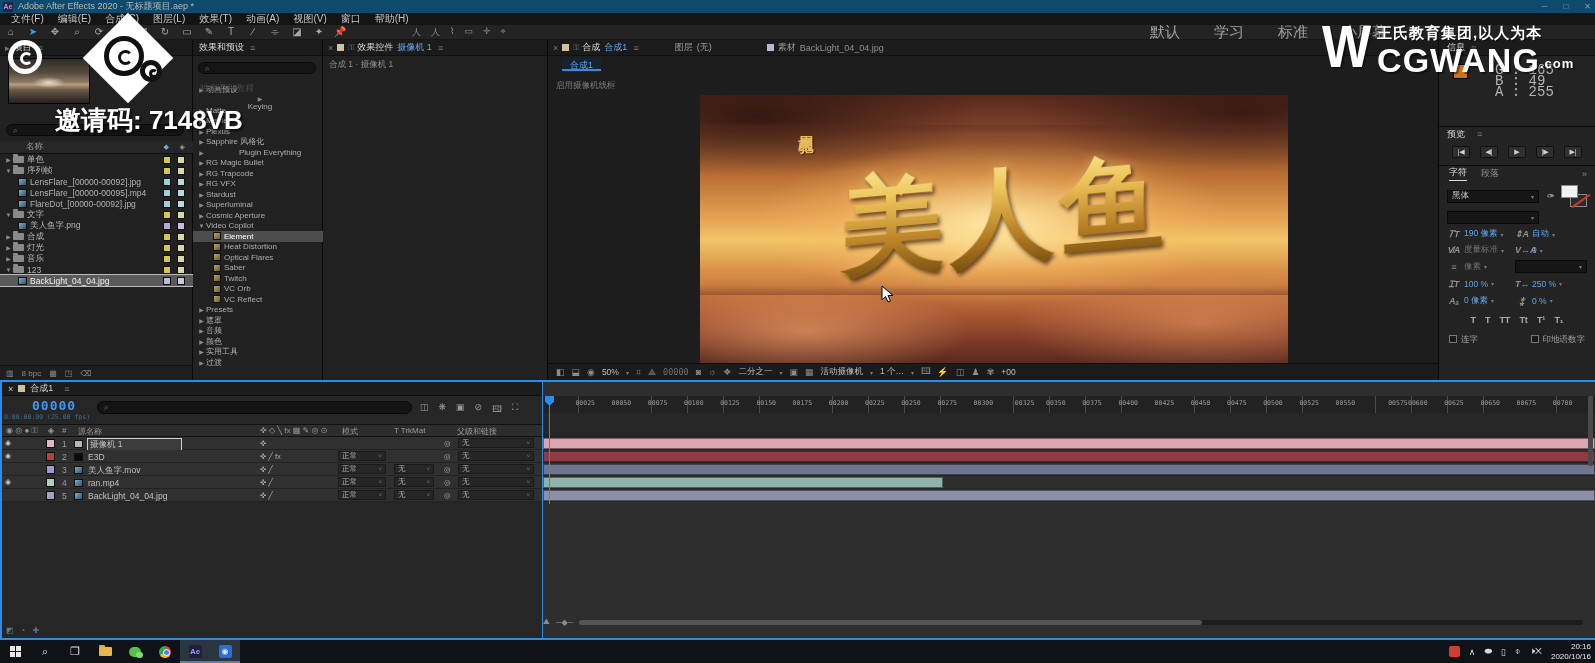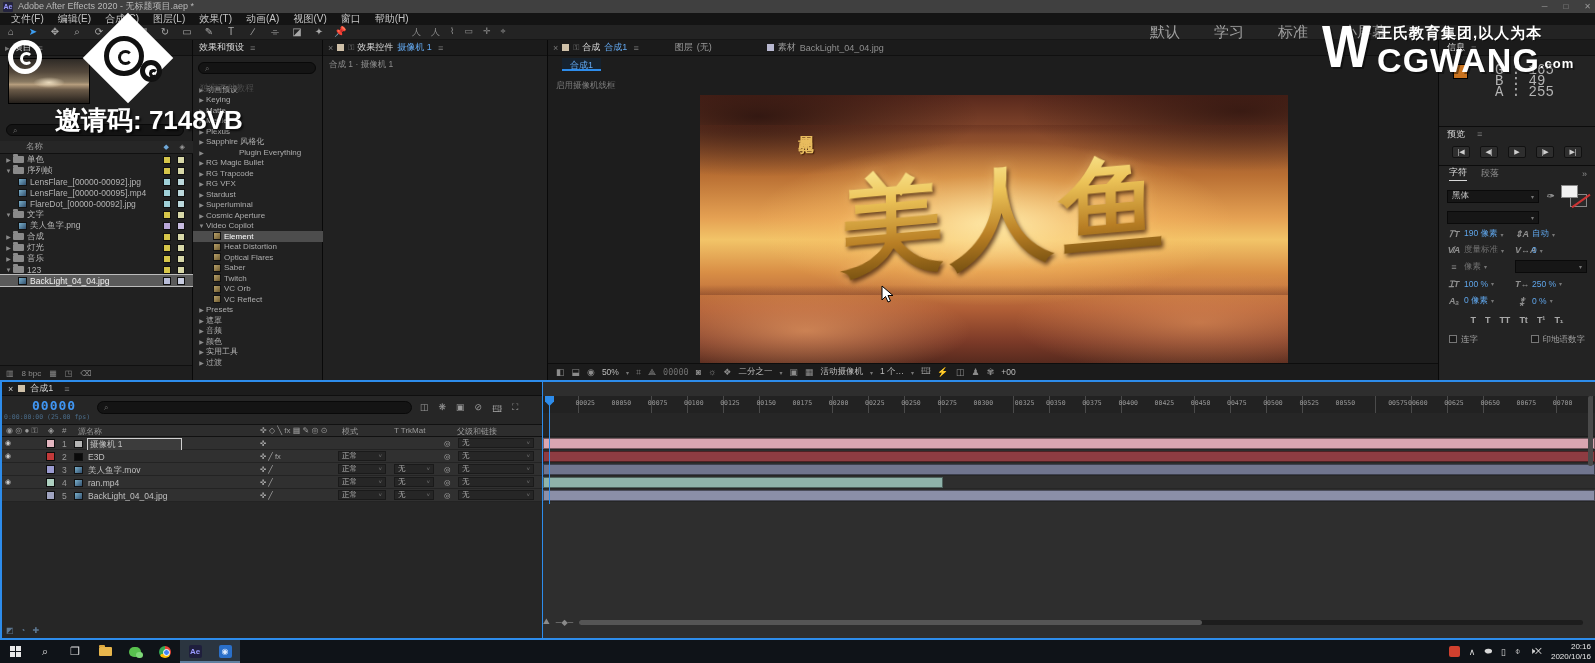--- a/index.html
+++ b/index.html
@@ -2,21 +2,21 @@
 <html><head>
 <meta charset="utf-8">
 <style>
   * { margin:0; padding:0; box-sizing:border-box; }
   html,body { width:1595px; height:663px; overflow:hidden; background:#000; }
   body { font-family:"Liberation Sans", sans-serif; color:#bfbfbf; -webkit-font-smoothing:antialiased; }
   .app { position:absolute; inset:0; background:#1d1d1d; }
   .abs { position:absolute; }
 
   
-  .titlebar { left:0; top:0; width:1595px; height:13px; background:#404040; display:flex; align-items:center; font-size:9px; color:#b8b8b8; }
+  .titlebar { left:0; top:0; width:1595px; height:13px; background:#0c4a6e; display:flex; align-items:center; font-size:9px; color:#b8b8b8; }
   .ae-badge { width:10px; height:10px; margin:0 5px 0 3px; background:#24243f; color:#9a9aff; font-size:7px; font-weight:bold; display:flex; align-items:center; justify-content:center; border-radius:1px; }
   .win-controls { position:absolute; right:4px; top:0; height:13px; display:flex; gap:16px; font-size:8px; color:#9a9a9a; align-items:center; }
   .menubar { left:0; top:13px; width:1595px; height:12px; background:#141414; display:flex; align-items:center; font-size:10px; color:#c6c6c6; padding-left:4px; }
   .menubar span { padding:0 7px; }
   .toolbar { left:0; top:25px; width:1595px; height:15px; background:#232323; display:flex; align-items:center; border-bottom:1px solid #161616; }
   .tool { width:22px; text-align:center; font-size:10px; color:#a8a8a8; }
   .tool.active { color:#3d9df0; }
   .tool-extra { display:flex; margin-left:60px; gap:10px; font-size:9px; color:#8f8f8f; }
   .workspaces { position:absolute; left:1150px; top:0; height:15px; display:flex; gap:34px; font-size:15px; color:#9f9f9f; align-items:center; }
 
@@ -347,21 +347,21 @@
     <div class="tabstrip">
         <span class="tabactive" style="margin-left:6px;">效果和预设</span>
         <span class="hamb">≡</span>
       </div>
     <div class="abs searchbox" style="left:5px;top:22px;width:118px;height:12px;">⌕</div>
     <div class="abs fx-rows" id="fx-rows">
         <div class="frow" style="padding-left: 4px;">
           <span class="twirl">▶</span>
           <span>动画预设</span>
         </div>
-        <div class="frow" style="padding-left: 4px;">
+        <div class="frow" style="padding-left: 4px; flex-direction: column;">
           <span class="twirl">▶</span>
           <span>Keying</span>
         </div>
         <div class="frow" style="padding-left: 4px;">
           <span class="twirl">▶</span>
           <span>Matte</span>
         </div>
         <div class="frow" style="padding-left: 4px;">
           <span class="twirl">▶</span>
           <span>Mettle</span>

